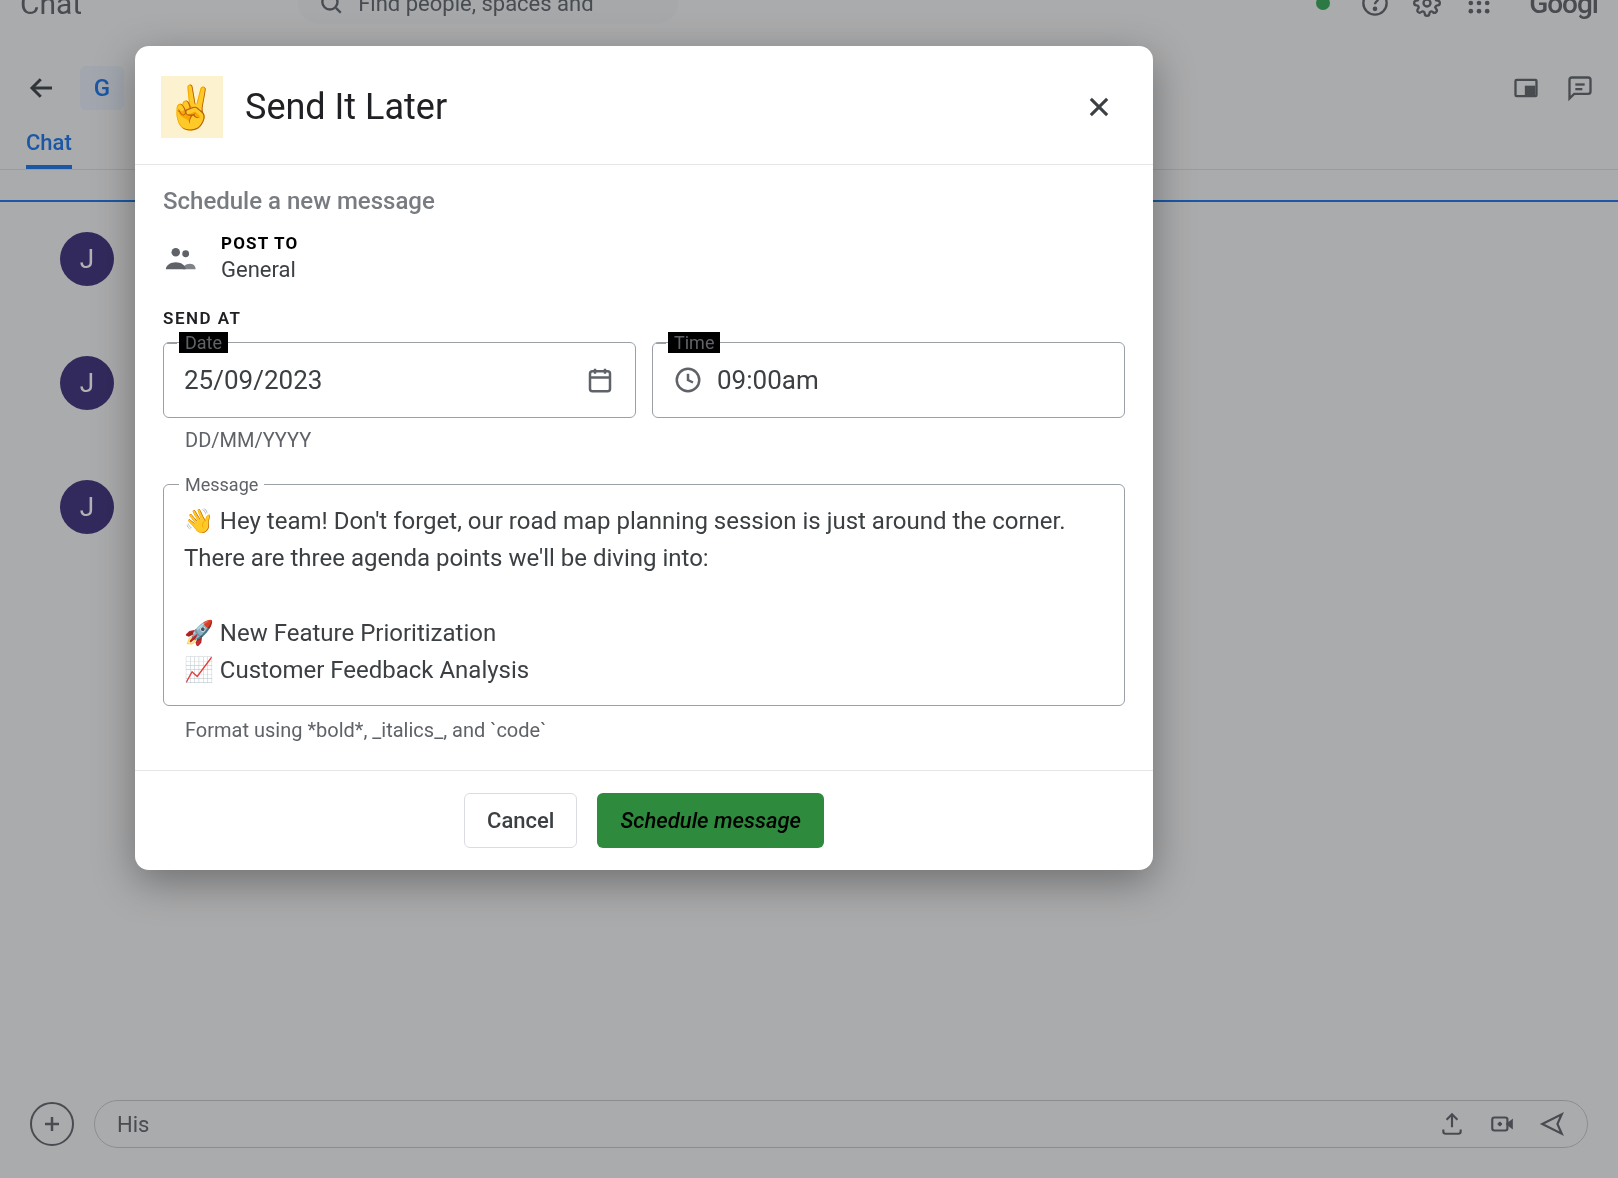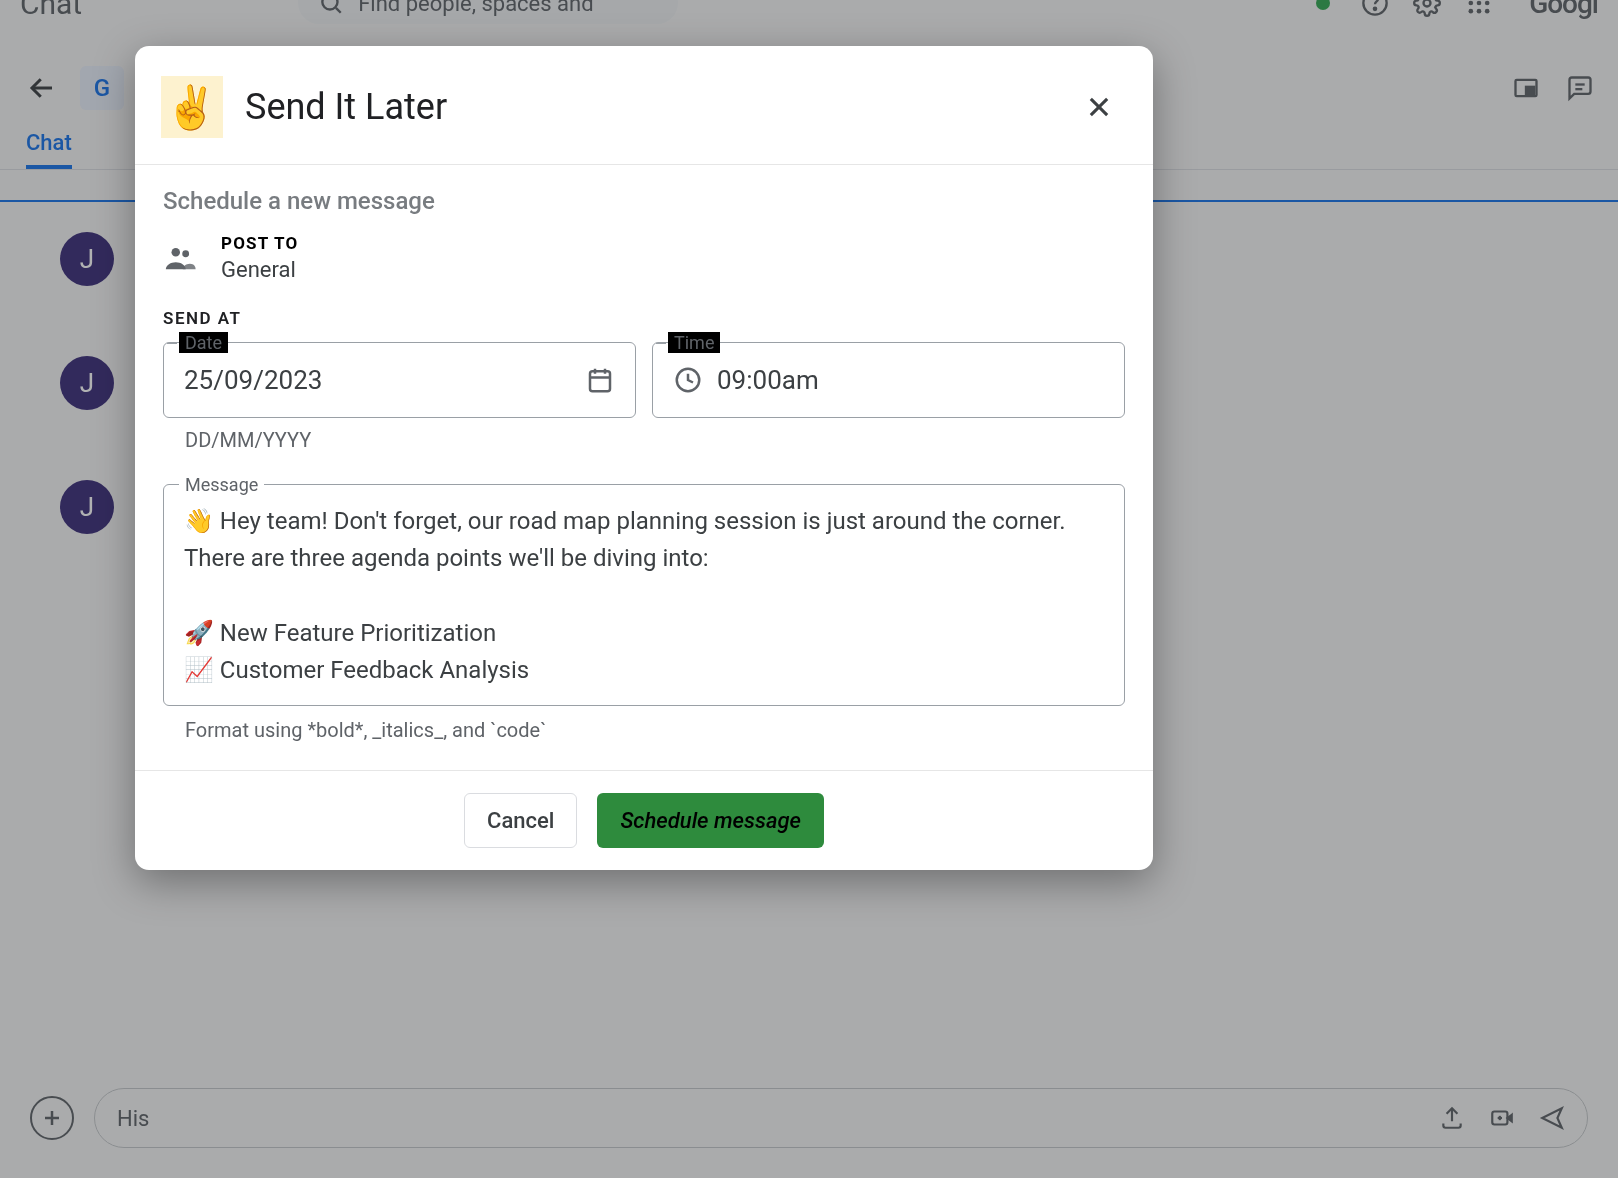--- a/index.html
+++ b/index.html
@@ -26,21 +26,21 @@
   .tab { display:inline-block; color:#1a73e8; font-size:22px; font-weight:500; padding-bottom:10px; border-bottom: 4px solid #1a73e8;}
   .blue-line { height:2px; background:#1a73e8; width:100%; margin-top:30px;}
 
   .msgcol { padding: 30px 60px; display:flex; flex-direction:column; gap:70px;}
   .msgrow { display:flex; align-items:center; gap:18px;}
   .avatar-j { width:54px; height:54px; border-radius:50%; background:#3c2e7a; color:#fff; display:flex; align-items:center; justify-content:center; font-size:26px;}
   .chev { color:#3c4043; }
 
   .composer { position:absolute; left:30px; right:30px; bottom:30px; display:flex; align-items:center; gap:20px;}
   .plus-circle { width:44px; height:44px; border:2px solid #5f6368; border-radius:50%; display:flex; align-items:center; justify-content:center; color:#5f6368; font-size:26px;}
-  .compose-pill { flex:1; border:1px solid #c4c7c9; border-radius:30px; height:60px; display:flex; align-items:center; padding:0 22px; color:#5f6368; font-size:22px; gap:16px;}
+  .compose-pill { flex:1; border:1px solid #c4c7c9; border-radius:30px; height:48px; display:flex; align-items:center; padding:0 22px; color:#5f6368; font-size:22px; gap:16px;}
   .compose-pill .icons-right { margin-left:auto; display:flex; gap:24px; color:#5f6368;}
 
   
   .modal {
     position:absolute; top:46px; left:135px; width:1018px; background:#fff;
     border-radius:14px; box-shadow: 0 12px 40px rgba(0,0,0,0.35);
     display:flex; flex-direction:column;
   }
   .modal-head { display:flex; align-items:center; gap:22px; padding: 30px 34px 26px 26px;}
   .modal-emoji { width:62px; height:62px; background:#fdf2cf; display:flex; align-items:center; justify-content:center; font-size:42px;}

